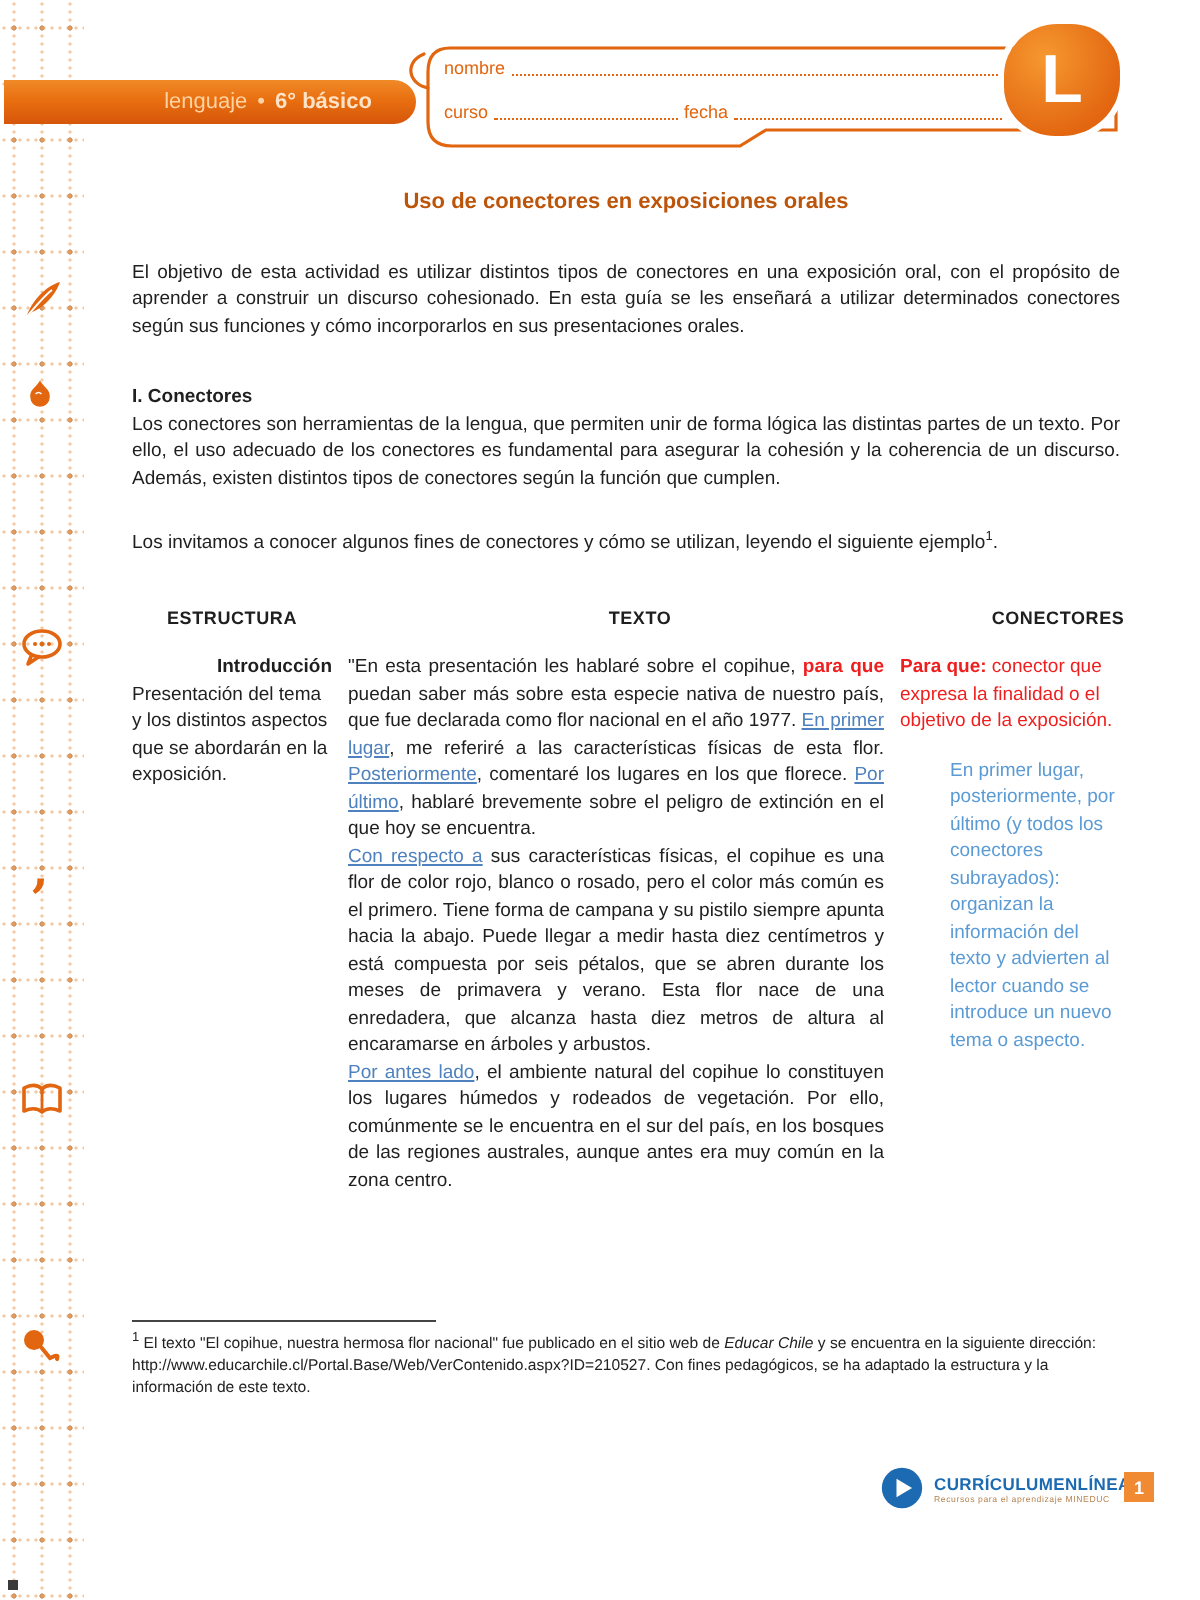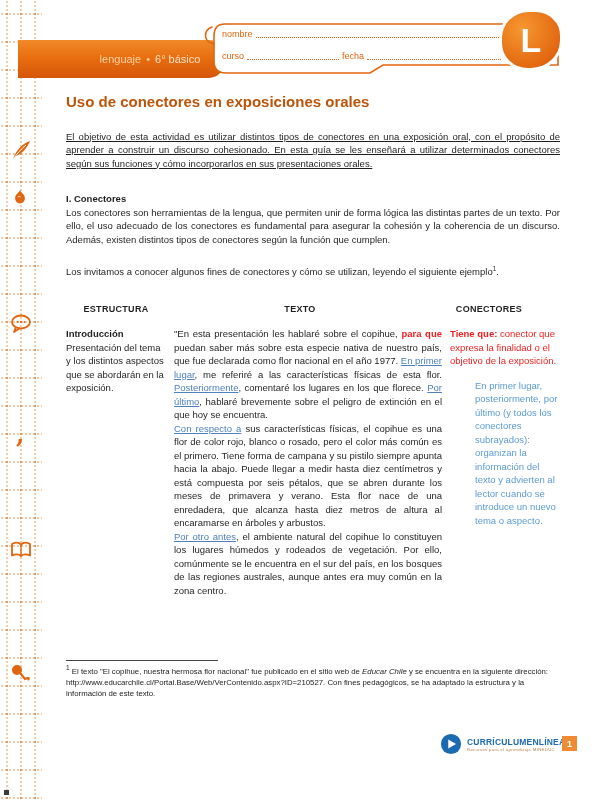--- a/index.html
+++ b/index.html
@@ -11,60 +11,60 @@
     background-image:
       radial-gradient(circle,rgba(233,158,92,.55) .7px,transparent .9px),
       radial-gradient(circle,rgba(233,158,92,.55) .7px,transparent .9px),
       radial-gradient(circle,rgba(198,118,55,.8) 1.2px,transparent 1.4px);
     background-size:4px 28px,14px 4px,14px 28px;}
   .strip-icon{position:absolute;left:9px;width:24px;height:24px;}
   .strip-icon svg{width:100%;height:100%;}
   .comma-glyph{font-size:24px;font-weight:bold;color:#E2650F;line-height:14px;font-family:"DejaVu Serif",serif;}
 
   
-  .subject-bar{position:absolute;left:18px;top:40px;width:206px;height:38px;
+  .subject-bar{position:absolute;left:2px;top:40px;width:206px;height:22px;
     background:linear-gradient(180deg,#F08A28 0%,#E96F10 45%,#D5560A 100%);
     border-radius:0 15px 15px 0;display:flex;align-items:center;justify-content:center;
     padding-left:58px;box-sizing:border-box;gap:5px;z-index:1;}
   .subject-bar .sub{color:#FFD2A2;font-size:11px;}
   .subject-bar .sep{color:#FFD2A2;font-size:11px;}
-  .subject-bar .grd{color:#FFE3C6;font-size:11px;font-weight:normal;}
+  .subject-bar .grd{color:#FFE3C6;font-size:11px;font-weight:bold;}
 
   .form-box{position:absolute;left:192px;top:18px;width:376px;height:64px;z-index:2;}
   .form-box svg{position:absolute;left:0;top:0;width:100%;height:100%;}
   .form-row{position:absolute;display:flex;align-items:flex-end;font-size:9px;color:#E2650F;}
   .form-row1{left:30px;top:10px;width:330px;}
   .form-row2{left:30px;top:32px;width:282px;}
   .leader{flex:1;border-bottom:1.5px dotted #E2650F;margin:0 3px 1px 3px;height:9px;}
   .leader.fixed{flex:none;width:92px;}
   .fld{white-space:nowrap;}
 
   .corner-logo{position:absolute;left:502px;top:12px;width:58px;height:56px;z-index:3;
     border-radius:46% 42% 50% 44%;
     background:radial-gradient(circle at 35% 30%,#F69830,#E2650F 75%);
     box-shadow:0 0 0 3px #fff;display:flex;align-items:center;justify-content:center;
     color:#fff;font-size:34px;font-weight:bold;}
 
   
   .content{position:absolute;left:66px;width:494px;font-size:9.5px;line-height:13.5px;color:#1F1F1F;}
-  .doc-title{top:95px;font-weight:bold;font-size:15px;color:#BC5409;}
-  .p-intro{top:120px;text-align:justify;text-decoration:underline;}
+  .doc-title{top:95px;text-align:center;font-weight:bold;font-size:11px;color:#BC5409;}
+  .p-intro{top:120px;text-align:justify;}
   .sec1{top:192px;}
   .sec1 .sec-head{font-weight:bold;}
   .sec1 .sec-body{text-align:justify;}
   .p-invite{top:255px;text-align:justify;}
   sup{font-size:6.5px;vertical-align:super;line-height:0;}
 
   
-  .tbl-heads{top:303px;display:grid;grid-template-columns:100px 268px 110px;column-gap:0;
+  .tbl-heads{top:303px;display:grid;grid-template-columns:100px 268px 110px;column-gap:20px;
     font-weight:bold;font-size:9px;letter-spacing:.3px;text-align:center;}
   .doc-table{top:327px;display:grid;grid-template-columns:100px 268px 110px;column-gap:8px;align-items:start;}
   .doc-table p{margin:0;}
   .est-block1{height:122px;}
-  .est-title{font-weight:bold;}
+  .est-title{font-weight:bold;text-align:right;}
   .t-para{text-align:justify;margin-bottom:14px;}
   .t-para3{margin-top:10px;}
   .seg-plain{}
   .seg-red-bold{color:#EF1F1F;font-weight:bold;}
   .seg-red{color:#EF1F1F;}
   .seg-blue-underline{color:#4E81BD;text-decoration:underline;}
   .con-red{color:#EF1F1F;margin-bottom:11px;}
   .con-blue{color:#5B9BD5;margin-left:25px;}
 
   
@@ -171,24 +171,24 @@
   <div class="content doc-table">
     <div>
       <div class="est-block1">
         <div class="est-title">Introducción</div>
         <div>Presentación del tema y los distintos aspectos que se abordarán en la exposición.</div>
       </div>
     </div>
     <div>
       <p class="t-para"><span class="seg-plain">"En esta presentación les hablaré sobre el copihue, </span><span class="seg-red-bold">para que</span><span class="seg-plain"> puedan saber más sobre esta especie nativa de nuestro país, que fue declarada como flor nacional en el año 1977. </span><span class="seg-blue-underline">En primer lugar</span><span class="seg-plain">, me referiré a las características físicas de esta flor. </span><span class="seg-blue-underline">Posteriormente</span><span class="seg-plain">, comentaré los lugares en los que florece. </span><span class="seg-blue-underline">Por último</span><span class="seg-plain">, hablaré brevemente sobre el peligro de extinción en el que hoy se encuentra.</span></p>
       <p class="t-para"><span class="seg-blue-underline">Con respecto a</span><span class="seg-plain"> sus características físicas, el copihue es una flor de color rojo, blanco o rosado, pero el color más común es el primero. Tiene forma de campana y su pistilo siempre apunta hacia la abajo. Puede llegar a medir hasta diez centímetros y está compuesta por seis pétalos, que se abren durante los meses de primavera y verano. Esta flor nace de una enredadera, que alcanza hasta diez metros de altura al encaramarse en árboles y arbustos.</span></p>
-      <p class="t-para t-para3"><span class="seg-blue-underline">Por otro antes</span><span class="seg-plain">, el ambiente natural del copihue lo constituyen los lugares húmedos y rodeados de vegetación. Por ello, comúnmente se le encuentra en el sur del país, en los bosques de las regiones australes, aunque antes era muy común en la zona centro.</span></p>
+      <p class="t-para t-para3"><span class="seg-blue-underline">Por antes lado</span><span class="seg-plain">, el ambiente natural del copihue lo constituyen los lugares húmedos y rodeados de vegetación. Por ello, comúnmente se le encuentra en el sur del país, en los bosques de las regiones australes, aunque antes era muy común en la zona centro.</span></p>
     </div>
     <div>
-      <div class="con-red"><span class="seg-red-bold">Tiene que:</span><span class="seg-red"> conector que expresa la finalidad o el objetivo de la exposición.</span></div>
+      <div class="con-red"><span class="seg-red-bold">Para que:</span><span class="seg-red"> conector que expresa la finalidad o el objetivo de la exposición.</span></div>
       <div class="con-blue">En primer lugar, posteriormente, por último (y todos los conectores subrayados): organizan la información del texto y advierten al lector cuando se introduce un nuevo tema o aspecto.</div>
     </div>
   </div>
 
   <div class="content footnote">
     <div class="rule"></div>
     <div><sup>1</sup> <span>El texto "El copihue, nuestra hermosa flor nacional" fue publicado en el sitio web de </span><span class="src-italic">Educar Chile</span><span> y se encuentra en la siguiente dirección: </span><span>http://www.educarchile.cl/Portal.Base/Web/VerContenido.aspx?ID=210527</span><span>. Con fines pedagógicos, se ha adaptado la estructura y la información de este texto.</span></div>
   </div>
 
   <div class="footer-logo">

